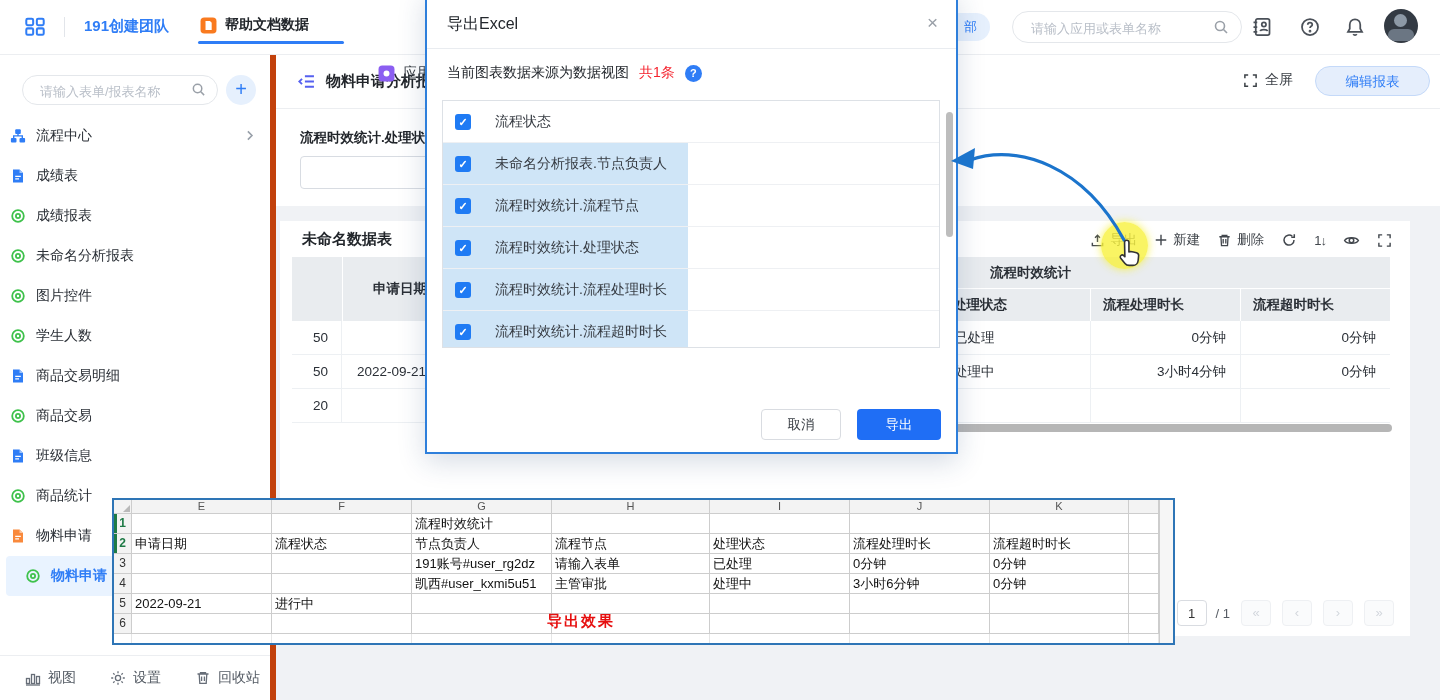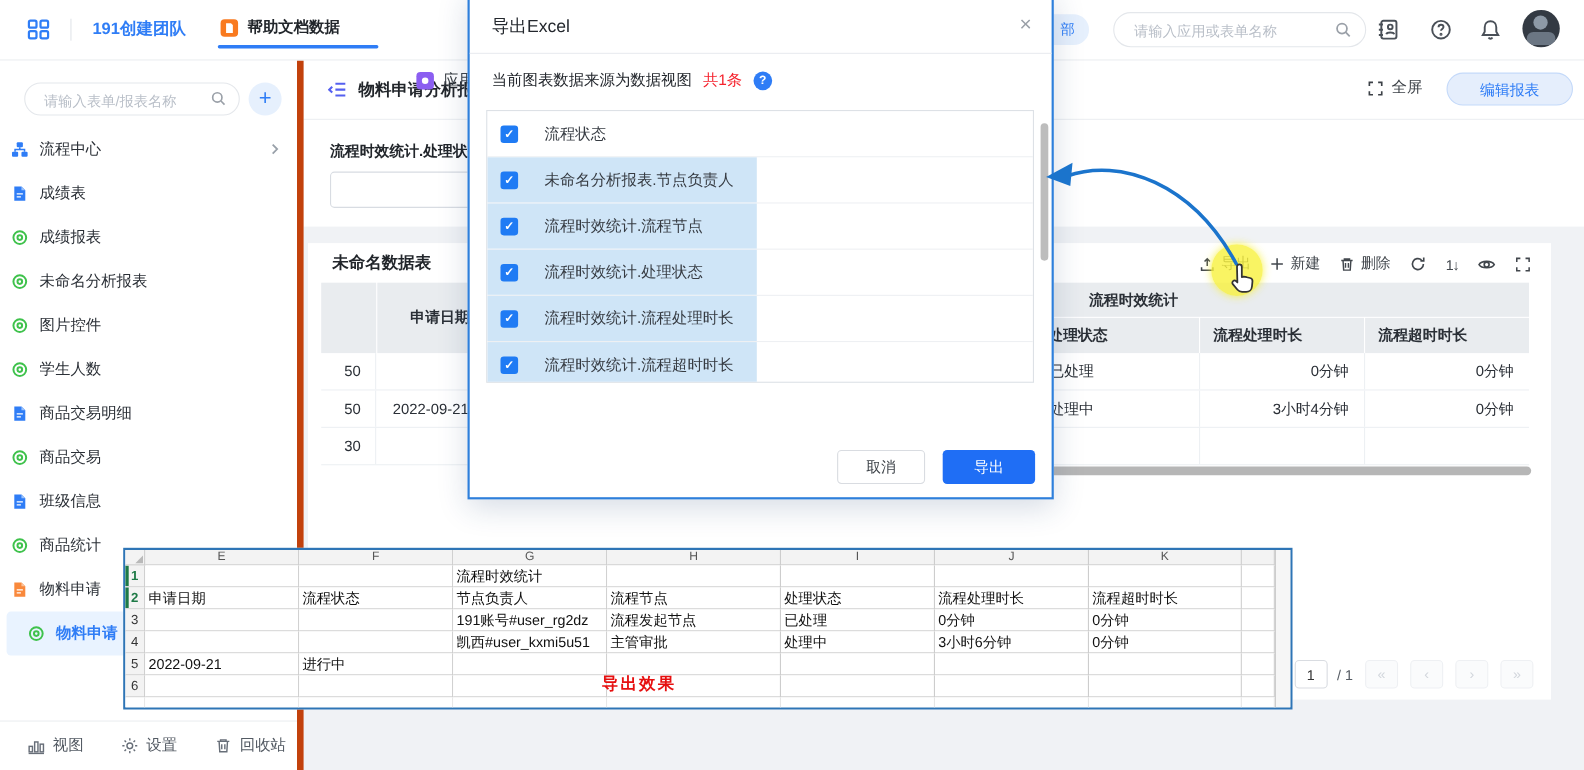--- a/index.html
+++ b/index.html
@@ -456,21 +456,21 @@
           <span class="td td-ovr">0分钟</span>
         </div>
         <div class="trow">
           <span class="td td-num">50</span>
           <span class="td td-date">2022-09-21</span>
           <span class="td td-stat">处理中</span>
           <span class="td td-dur">3小时4分钟</span>
           <span class="td td-ovr">0分钟</span>
         </div>
         <div class="trow">
-          <span class="td td-num">30</span>
+          <span class="td td-num">20</span>
           <span class="td td-date"></span>
           <span class="td td-stat"></span>
           <span class="td td-dur"></span>
           <span class="td td-ovr"></span>
         </div>
       </div>
 
       <div class="hscroll"></div>
 
       <div class="pager">
@@ -569,21 +569,21 @@
     <div class="xc">流程节点</div>
     <div class="xc">处理状态</div>
     <div class="xc">流程处理时长</div>
     <div class="xc">流程超时时长</div>
     <div class="xc"></div>
 
     <div class="xc xr">3</div>
     <div class="xc"></div>
     <div class="xc"></div>
     <div class="xc">191账号#user_rg2dz</div>
-    <div class="xc">流程发起节点</div>
+    <div class="xc">请输入表单</div>
     <div class="xc">已处理</div>
     <div class="xc">0分钟</div>
     <div class="xc">0分钟</div>
     <div class="xc"></div>
 
     <div class="xc xr">4</div>
     <div class="xc"></div>
     <div class="xc"></div>
     <div class="xc">凯西#user_kxmi5u51</div>
     <div class="xc">主管审批</div>

